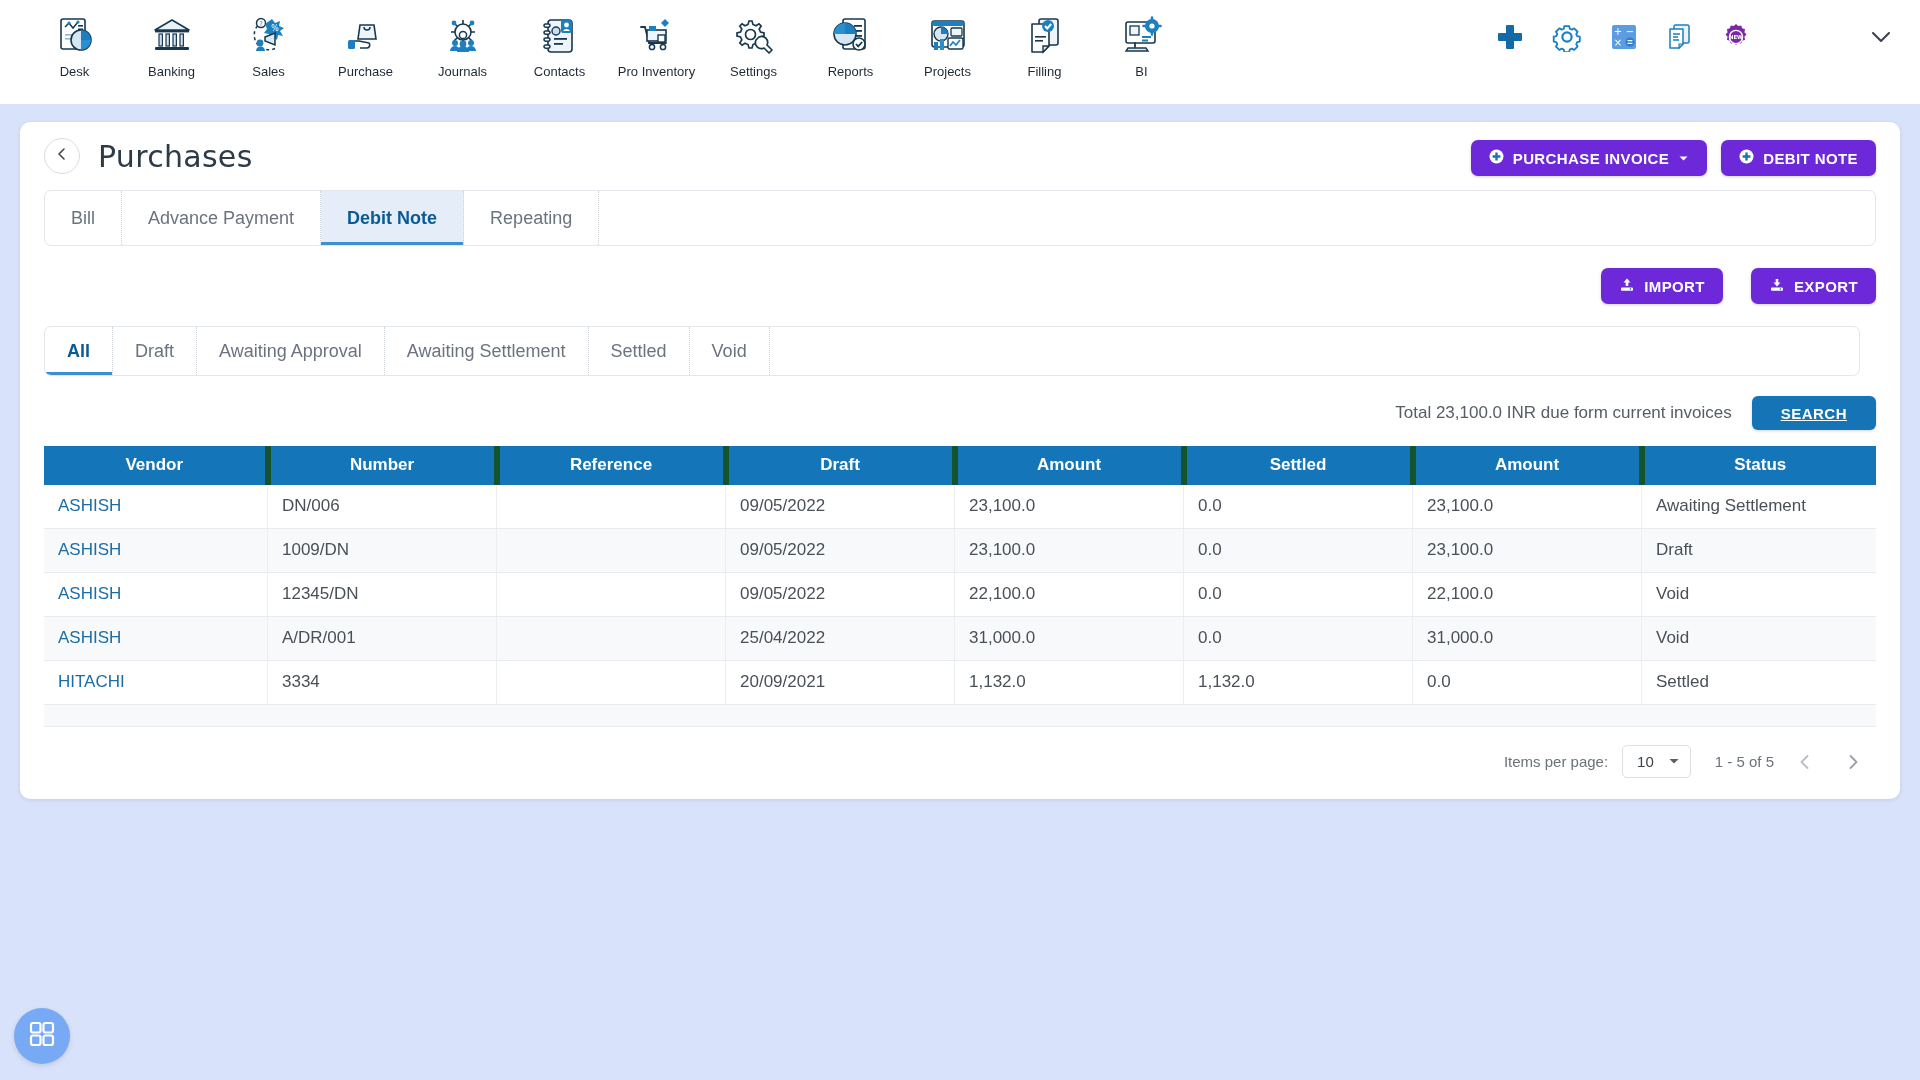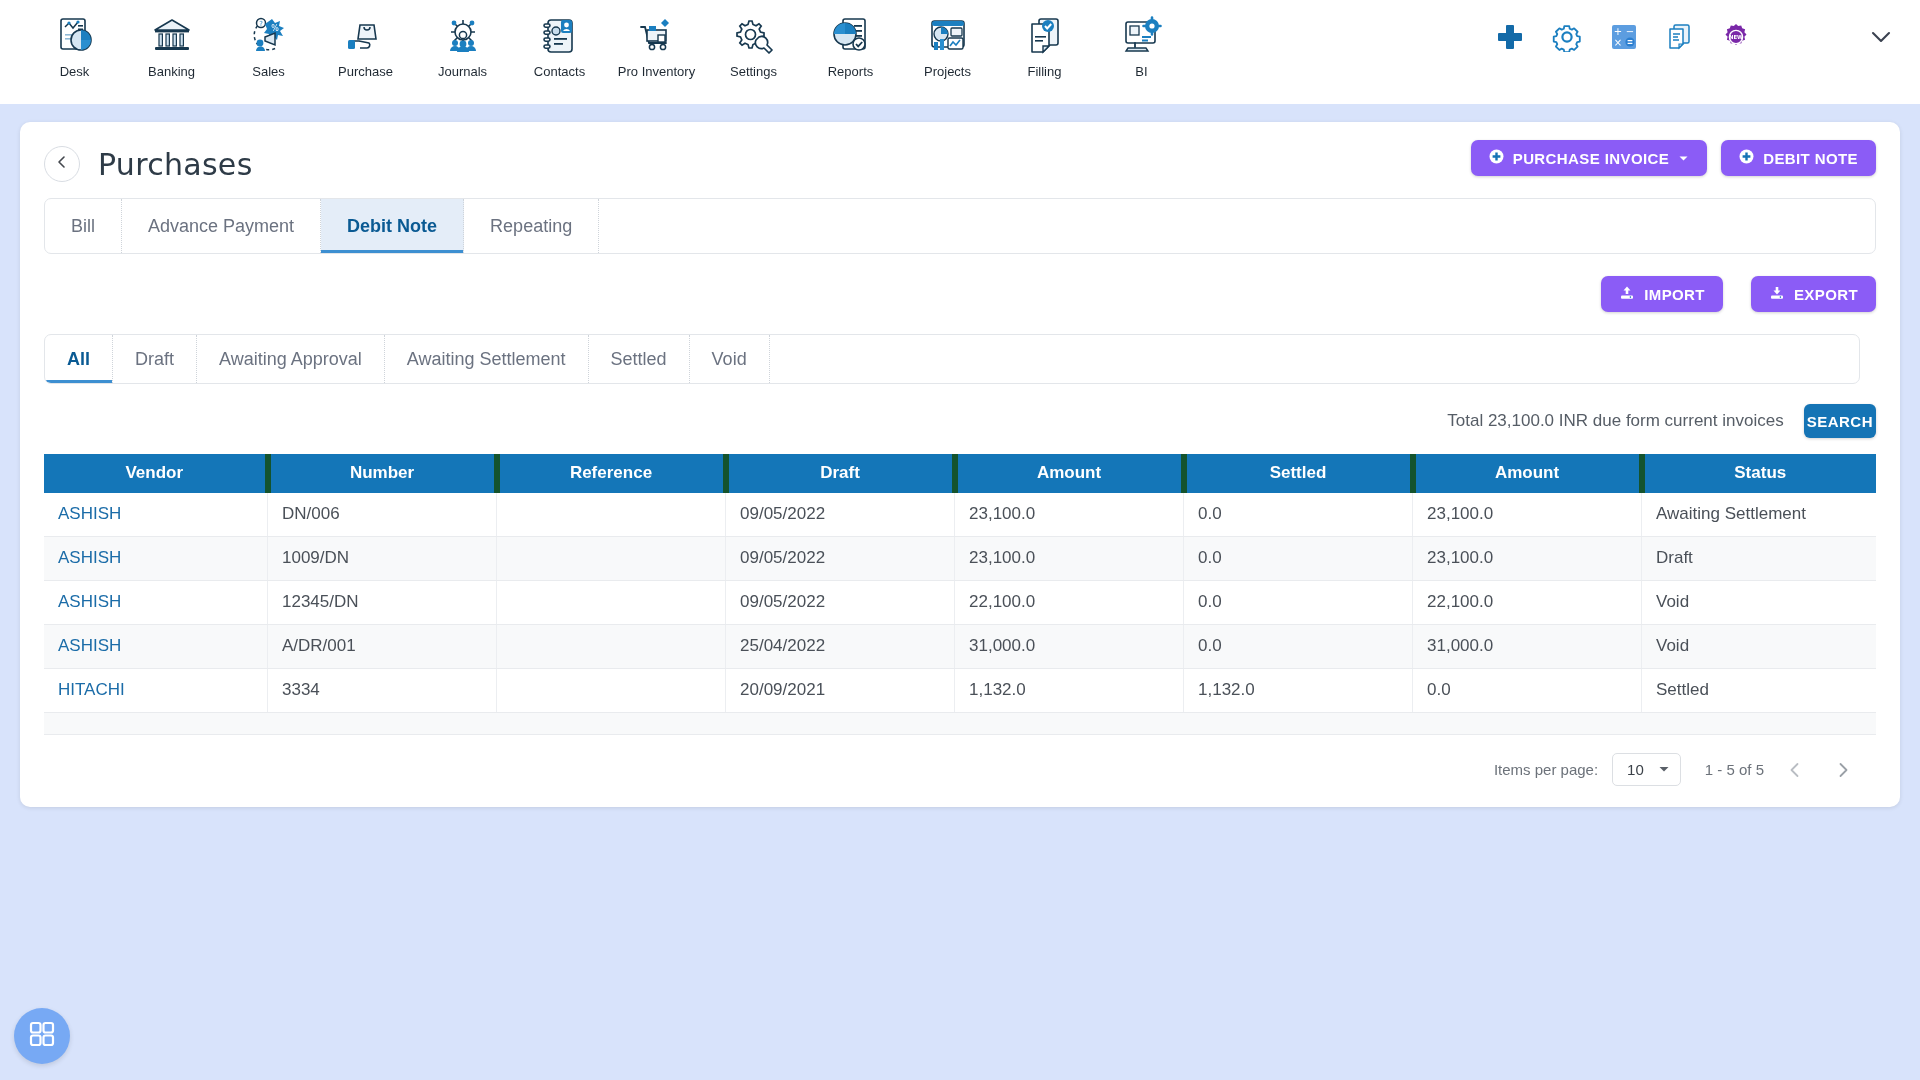--- a/index.html
+++ b/index.html
@@ -48,21 +48,21 @@
   .card {
     background: #ffffff;
     border-radius: 10px;
     box-shadow: 0 1px 4px rgba(0,0,0,.10);
     padding: 0 0 20px 0;
     position: relative;
   }
 
   .card-head {
     display: flex; align-items: center;
-    padding: 24px 24px 6px 24px;
+    padding: 16px 24px 6px 24px;
     position: relative;
   }
   .back-btn {
     width: 36px; height: 36px;
     border-radius: 50%;
     border: 1px solid #d9dde3;
     background: #fff;
     display: flex; align-items: center; justify-content: center;
     cursor: pointer;
     flex: none;
@@ -72,21 +72,21 @@
     font-size: 30px;
     color: #2e3b47;
     font-family: "DejaVu Sans", sans-serif;
     letter-spacing: .3px;
   }
   .head-actions {
     position: absolute; right: 24px; top: 18px;
     display: flex; gap: 14px;
   }
   .btn-primary {
-    background: #8b5cf6;
+    background: #6d28d9;
     color: #fff;
     border: none; border-radius: 7px;
     height: 36px;
     padding: 0 18px;
     font-size: 15px; font-weight: bold;
     letter-spacing: .4px;
     display: flex; align-items: center; gap: 9px;
     cursor: pointer;
     box-shadow: 0 1px 3px rgba(0,0,0,.18);
     white-space: nowrap;
@@ -158,24 +158,25 @@
   
   .search-row {
     display: flex; align-items: center; justify-content: flex-end;
     gap: 20px;
     padding: 20px 24px 0 24px;
   }
   .total-text { font-size: 17px; color: #565d66; }
   .btn-search {
     background: #1574b5; color:#fff;
     border:none; border-radius: 6px;
-    height: 34px; padding: 0 3px;
+    height: 34px; padding: 0 29px;
     font-size: 15px; font-weight: bold; letter-spacing:.5px;
     cursor: pointer;
     box-shadow: 0 1px 3px rgba(0,0,0,.18);
+    text-decoration: underline;
   }
 
   
   .table-wrap { margin: 16px 24px 0 24px; }
   table { width: 100%; border-collapse: collapse; table-layout: fixed; }
   thead th {
     background: #1476b8;
     color: #ffffff;
     font-size: 17px;
     font-weight: bold;
@@ -196,21 +197,21 @@
   }
   tbody td:last-child { border-right: none; }
   tbody tr:nth-child(even) { background: #f8f9fa; }
   .vendor-link { color: #1b6ca8; cursor: pointer; }
   .row-blank { height: 22px; border-bottom: 1px solid #e9ebee; }
 
   
   .paginator {
     display: flex; align-items: center; justify-content: flex-end;
     gap: 14px;
-    padding: 18px 40px 0 24px;
+    padding: 18px 30px 0 24px;
     color: #6c727a;
     font-size: 15px;
   }
   .ipp-select {
     display: flex; align-items: center; gap: 14px;
     border: 1px solid #dcdfe3;
     border-radius: 5px;
     padding: 7px 10px 7px 14px;
     cursor: pointer;
     color: #3c4249; font-size: 15px;

